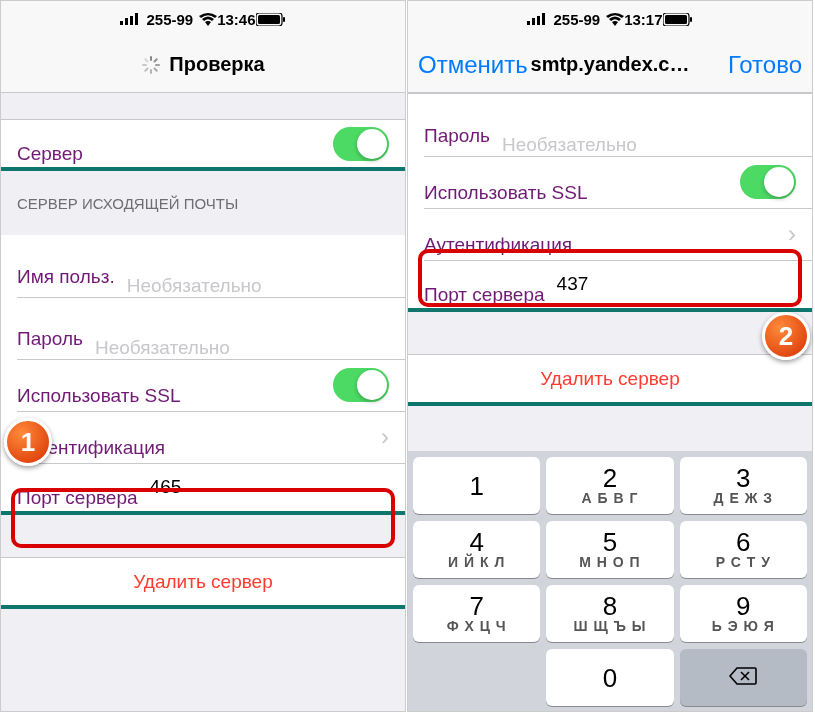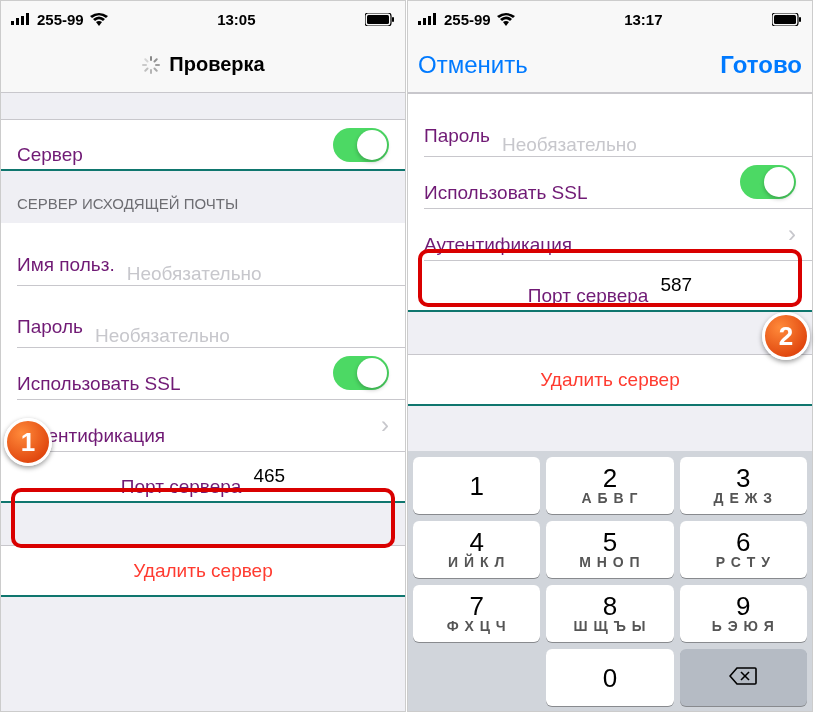--- a/index.html
+++ b/index.html
@@ -19,21 +19,21 @@
     display: flex;
     flex-direction: column;
     position: relative;
     overflow: hidden;
   }
   .phone.left { margin-right: 1px; }
   .status-bar {
     height: 36px;
     display: flex;
     align-items: center;
-    justify-content: space-between;
+    justify-content: center;
     padding: 0 10px;
     font-size: 15px;
     font-weight: 600;
     background: #f8f8f8;
   }
   .status-left { display: flex; align-items: center; gap: 6px; }
   .status-right { display: flex; align-items: center; gap: 4px; }
   .signal svg, .wifi svg, .battery svg { display: block; }
   .nav-bar {
     height: 56px;
@@ -54,21 +54,21 @@
     gap: 8px;
     font-size: 20px;
     font-weight: 600;
     pointer-events: none;
   }
   .nav-btn {
     color: #007aff;
     font-size: 24px;
     z-index: 2;
   }
-  .nav-btn.bold { font-weight: 700; }
+  .nav-btn.bold { font-weight: 400; }
   .spinner {
     width: 20px; height: 20px;
     display: inline-block;
   }
   .content { flex: 1; overflow: hidden; }
   .row {
     background: #fff;
     min-height: 52px;
     display: flex;
     align-items: center;
@@ -77,29 +77,29 @@
     position: relative;
   }
   .row + .row::before {
     content: "";
     position: absolute;
     top: 0; left: 16px; right: 0;
     height: 1px;
     background: #c8c7cc;
   }
   .row.first { border-top: 1px solid #c8c7cc; }
-  .row.last { border-bottom: 2px solid #0f766e; justify-content: center; }
+  .row.last { border-bottom: 4px solid #0f766e; }
   .row-label { flex: 0 0 auto; color: #701a75; margin-top: 21px; }
   .row-value { margin-left: 12px; color: #000; }
   .row-value.placeholder { color: #c7c7cc; margin-top: 40px; }
   .row-spacer { flex: 1; }
   .section-gap { height: 42px; }
   .section-gap.small { height: 26px; }
   .section-header {
-    padding: 24px 16px 11px;
+    padding: 24px 16px 23px;
     font-size: 15px;
     color: #6d6d72;
     text-transform: uppercase;
   }
   .toggle {
     width: 56px; height: 34px;
     border-radius: 17px;
     background: #4cd964;
     position: relative;
   }
@@ -184,21 +184,21 @@
             <rect x="15" y="0" width="3" height="12" fill="#000"></rect>
           </svg>
       </span>
       <span>255-99</span>
       <span class="wifi">
         <svg width="18" height="13">
             <path d="M9 13 L6 9 Q9 7 12 9 Z M3 6 Q9 1 15 6 L13 8 Q9 4.5 5 8 Z M0 3 Q9 -3 18 3 L16 5 Q9 -0.5 2 5 Z" fill="#000"></path>
           </svg>
       </span>
     </div>
-    <span>13:05</span>
+    <span>13:46</span>
     <div class="status-right">
       <span class="battery">
         <svg width="30" height="13">
             <rect x="0" y="0" width="26" height="13" rx="3" fill="none" stroke="#000" stroke-width="1.2"></rect>
             <rect x="2" y="2" width="22" height="9" rx="1.5" fill="#000"></rect>
             <rect x="27" y="4" width="2" height="5" rx="1" fill="#000"></rect>
           </svg>
       </span>
     </div>
   </div>
@@ -290,41 +290,44 @@
             <rect x="0" y="0" width="26" height="13" rx="3" fill="none" stroke="#000" stroke-width="1.2"></rect>
             <rect x="2" y="2" width="22" height="9" rx="1.5" fill="#000"></rect>
             <rect x="27" y="4" width="2" height="5" rx="1" fill="#000"></rect>
           </svg>
       </span>
     </div>
   </div>
 
   <div class="nav-bar">
     <span class="nav-btn">Отменить</span>
+    <span class="nav-title-center" style="font-weight:600;">
+        <span>smtp.yandex.c…</span>
+      </span>
     <span class="nav-btn bold">Готово</span>
   </div>
 
   <div class="content">
     <div class="row first">
       <span class="row-label">Пароль</span>
       <span class="row-value placeholder">Необязательно</span>
     </div>
     <div class="row">
       <span class="row-label">Использовать SSL</span>
       <span class="row-spacer"></span>
       <span class="toggle"></span>
     </div>
     <div class="row">
       <span class="row-label">Аутентификация</span>
       <span class="row-spacer"></span>
       <span class="chevron">›</span>
     </div>
     <div class="row last">
       <span class="row-label">Порт сервера</span>
-      <span class="row-value">587</span>
+      <span class="row-value">437</span>
     </div>
 
     <div class="section-gap"></div>
     <div class="row first last delete-row">
       <span>Удалить сервер</span>
     </div>
     <div style="flex:1"></div>
   </div>
 
   <div class="keyboard">

